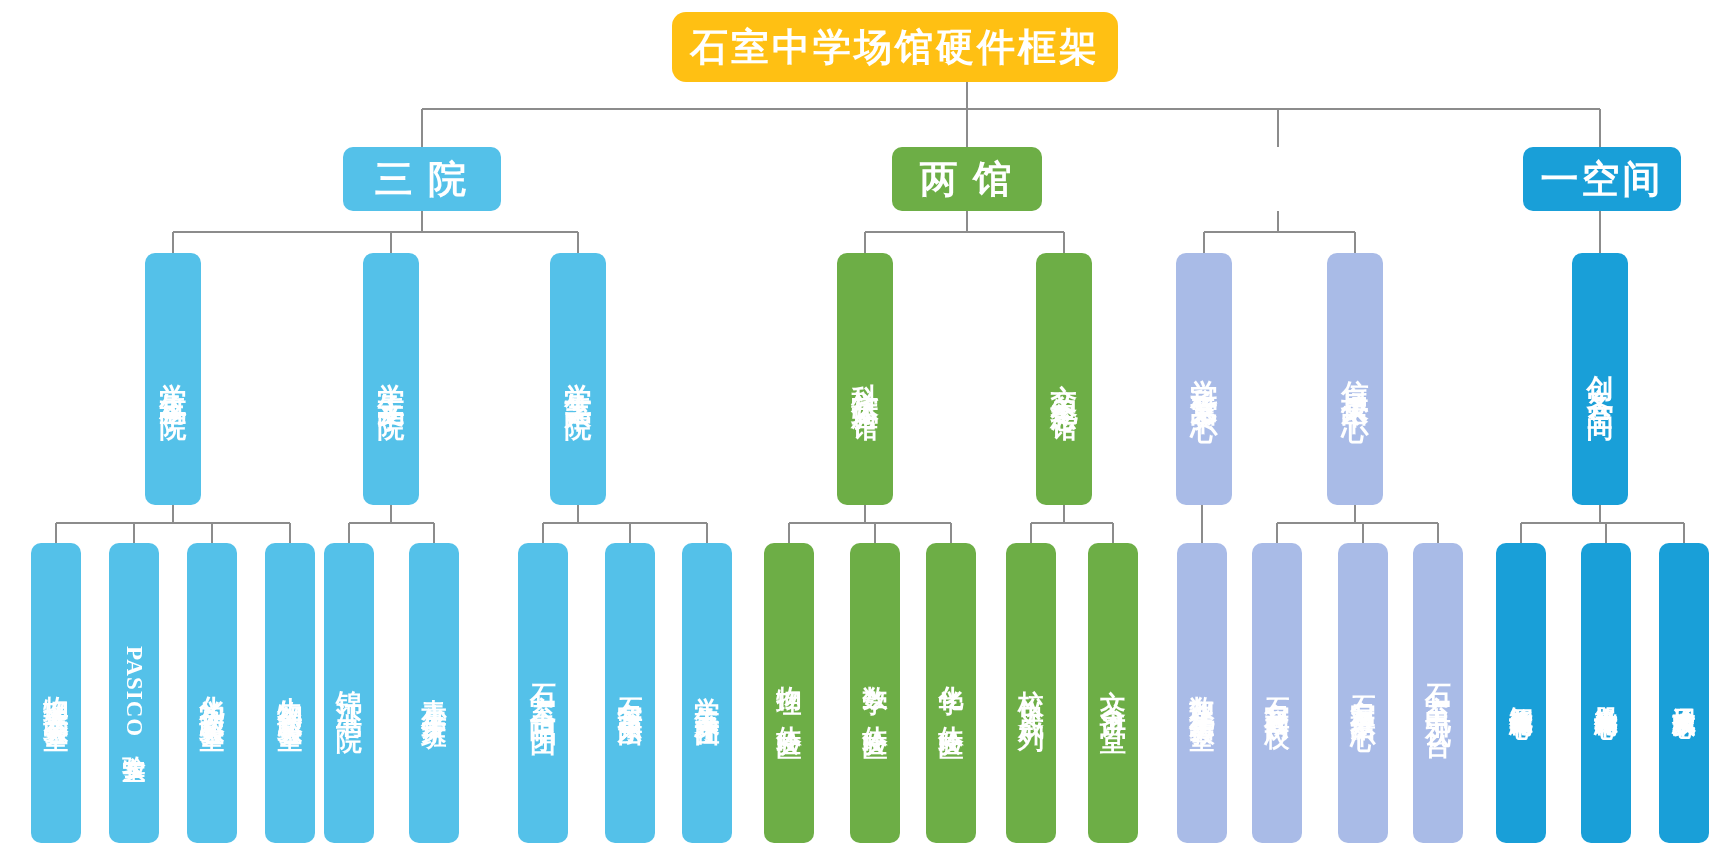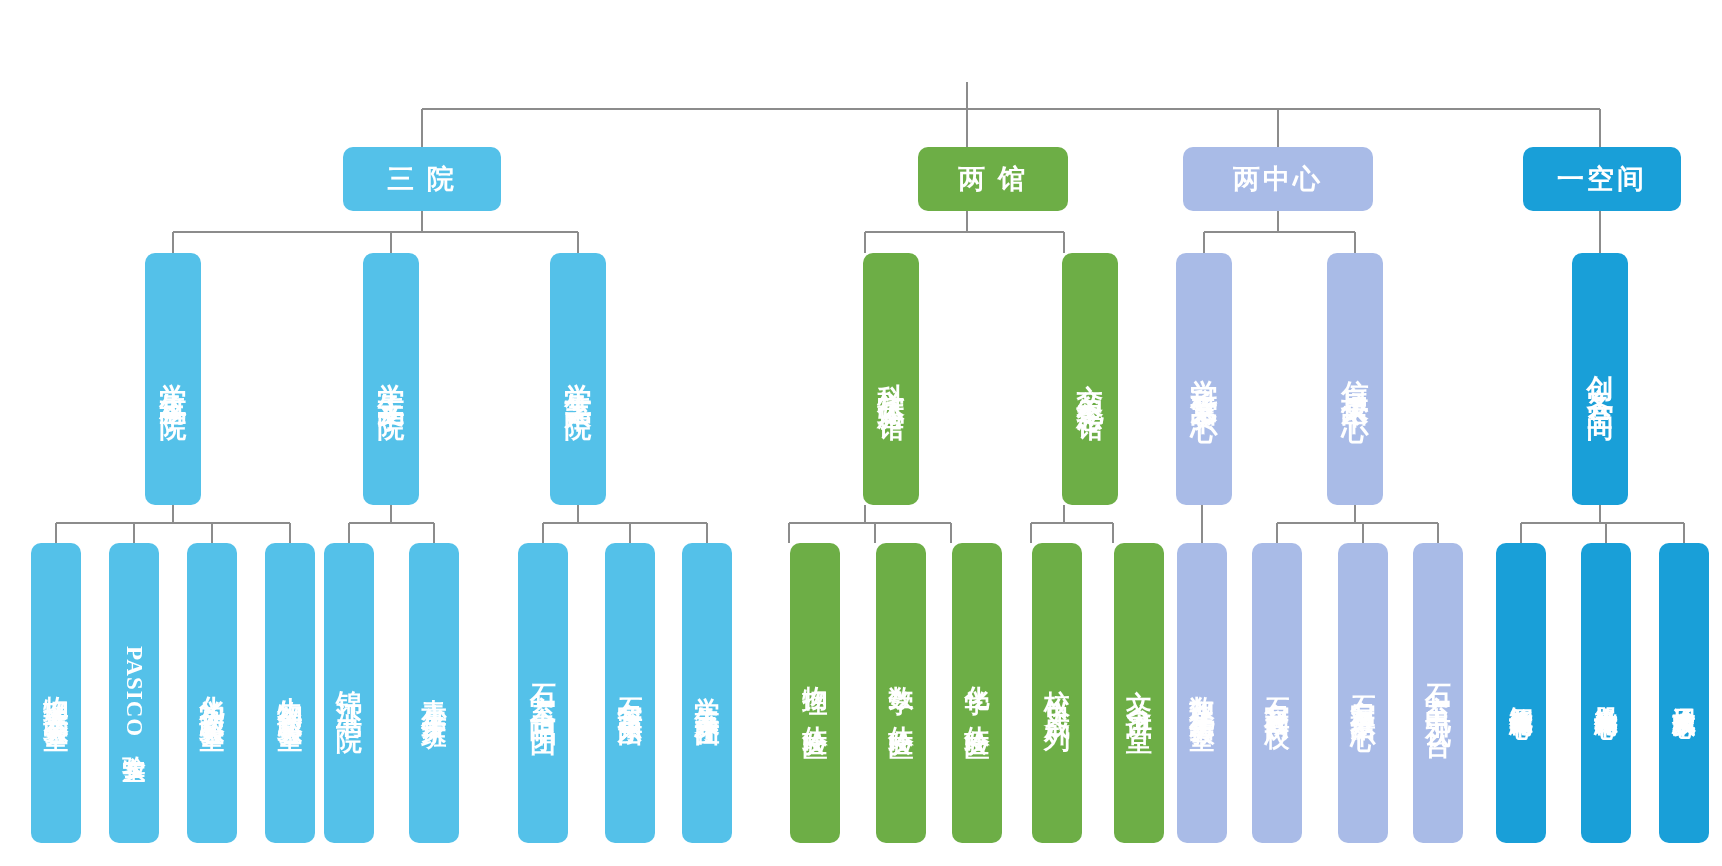--- a/index.html
+++ b/index.html
@@ -16,25 +16,25 @@
     position:absolute;
     display:flex;align-items:center;justify-content:center;
     color:var(--text,#ffffff);
     font-weight:bold;
     border-radius:10px;
     box-sizing:border-box;
     text-align:center;
   }
   .c-root{background:var(--root,#ffc013);border-radius:14px;}
   .c-blue{background:var(--blue,#54c1e9);}
-  .c-green{background:var(--green,#6dae46);margin-left:26px;}
+  .c-green{background:var(--green,#6dae46);}
   .c-lavender{background:var(--lavender,#a9bbe7);}
   .c-darkblue{background:var(--darkblue,#199fd8);}
   .lv1{font-size:38px;letter-spacing:3px;}
-  .lv2{font-size:27px;letter-spacing:3px;}
+  .lv2{font-size:38px;letter-spacing:3px;}
   .v span{writing-mode:vertical-rl;}
   .lv3 span{font-size:27px;letter-spacing:7px;}
   .lv3.loose span{letter-spacing:13px;}
   .lv4 span{font-size:25px;letter-spacing:5px;}
   .lv4.loose span{font-size:26px;letter-spacing:12px;}
   .lv4.tight span{font-size:23px;letter-spacing:1px;}
 </style>
 </head>
 <body>
 
@@ -49,29 +49,29 @@
     <path d="M173 505 V523 M56 523 H290 M56 523 V543 M134 523 V543 M212 523 V543 M290 523 V543"></path>
     <path d="M391 505 V523 M349 523 H434 M349 523 V543 M434 523 V543"></path>
     <path d="M578 505 V523 M543 523 H707 M543 523 V543 M630 523 V543 M707 523 V543"></path>
     <path d="M865 505 V523 M789 523 H951 M789 523 V543 M875 523 V543 M951 523 V543"></path>
     <path d="M1064 505 V523 M1031 523 H1113 M1031 523 V543 M1113 523 V543"></path>
     <path d="M1202 505 V543"></path>
     <path d="M1355 505 V523 M1277 523 H1438 M1277 523 V543 M1363 523 V543 M1438 523 V543"></path>
     <path d="M1600 505 V523 M1521 523 H1684 M1521 523 V543 M1606 523 V543 M1684 523 V543"></path>
   </svg>
 
+  <div class="node c-root lv1" style="left:672px;top:12px;width:446px;height:70px">
+    <span>石室中学场馆硬件框架</span>
+  </div>
 
   <div class="node c-blue lv2" style="left:343px;top:147px;width:158px;height:64px">
     <span>三 院</span>
   </div>
   <div class="node c-green lv2" style="left:892px;top:147px;width:150px;height:64px">
     <span>两 馆</span>
-  </div>
-  <div class="node c-lavender lv2" style="left:1183px;top:147px;width:190px;height:64px">
-    <span>两中心</span>
   </div>
   <div class="node c-darkblue lv2" style="left:1523px;top:147px;width:158px;height:64px">
     <span>一空间</span>
   </div>
 
   <div class="node v c-blue lv3" style="left:145px;top:253px;width:56px;height:252px">
     <span>学生科学院</span>
   </div>
   <div class="node v c-blue lv3" style="left:363px;top:253px;width:56px;height:252px">
     <span>学生文学院</span>

